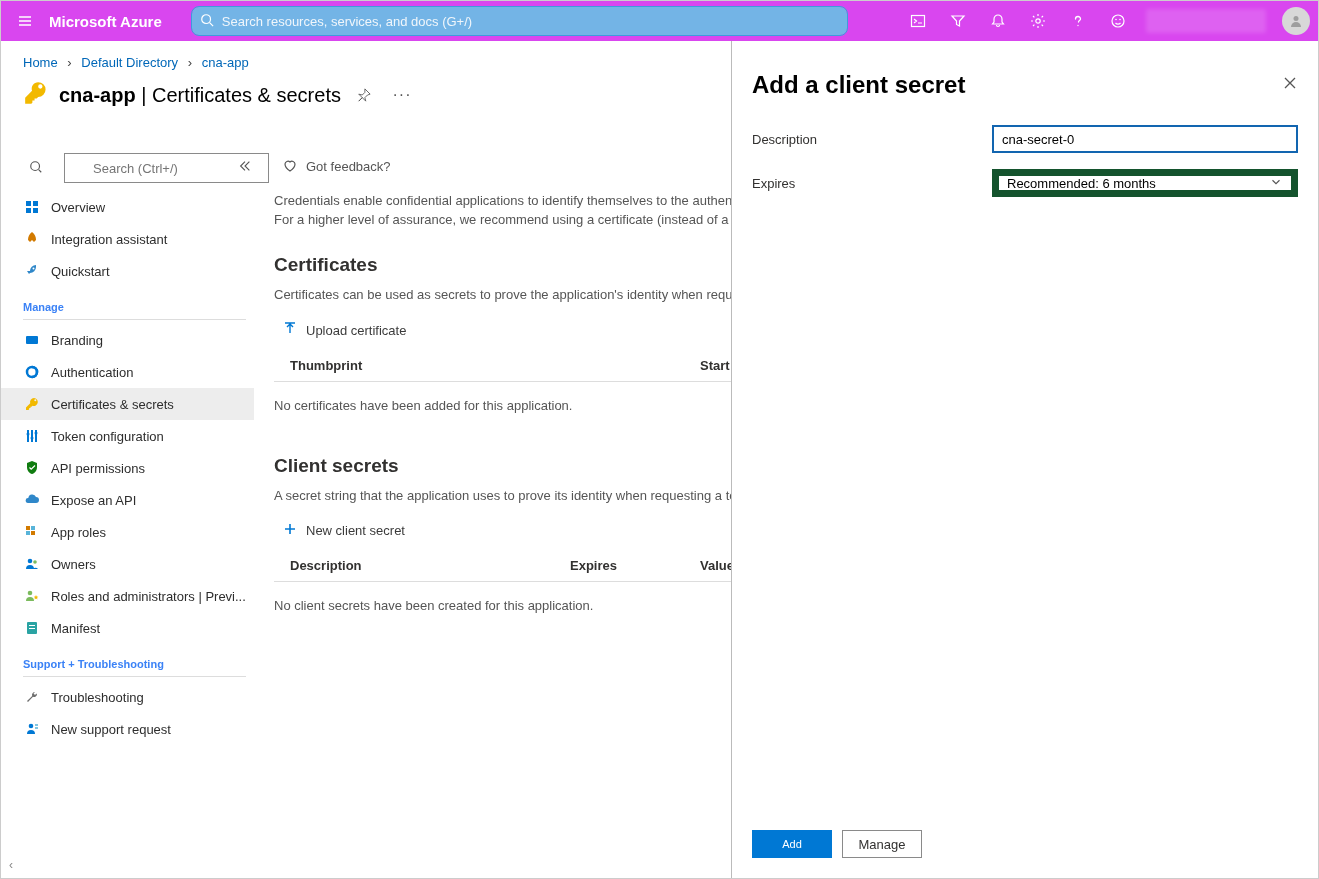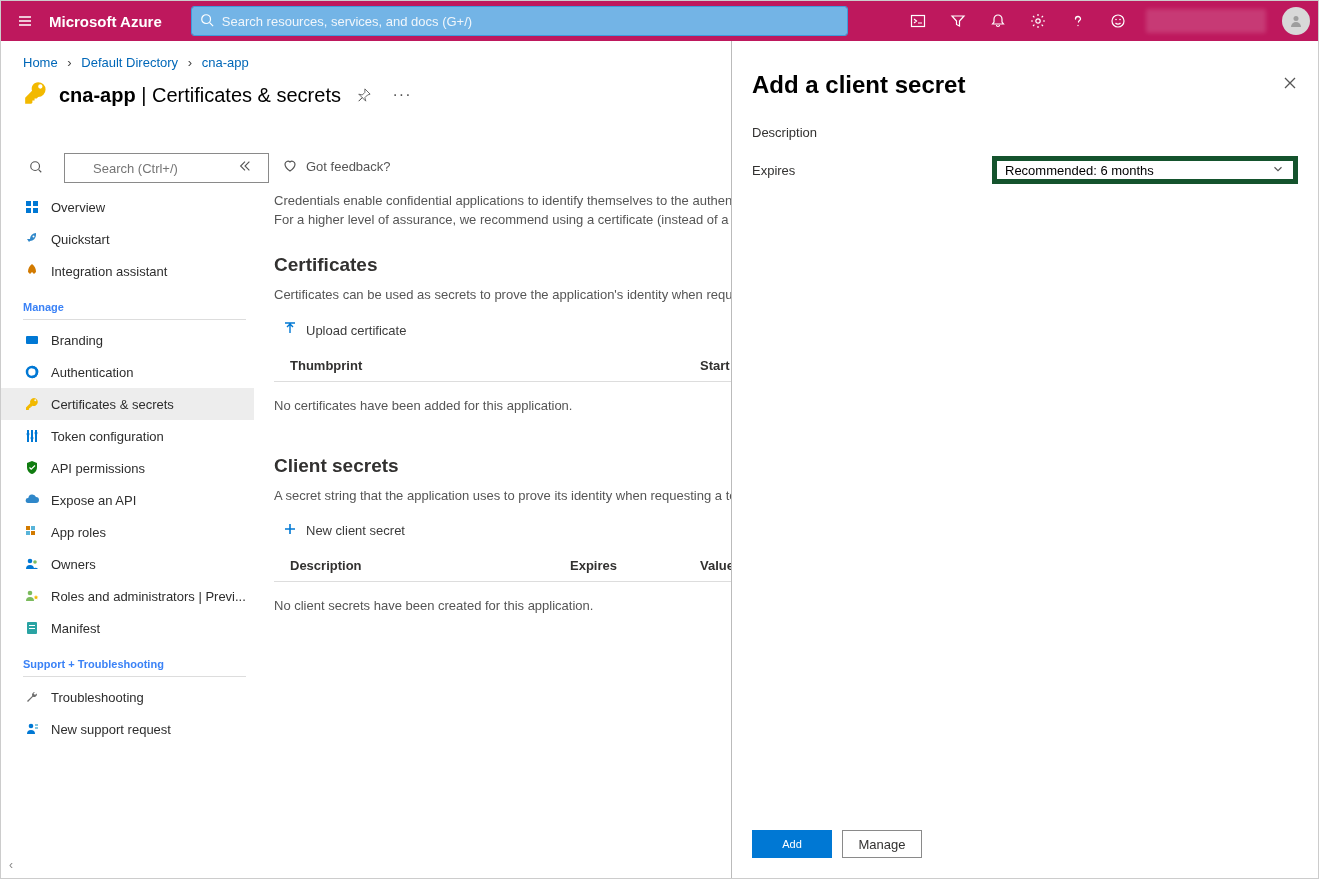--- a/index.html
+++ b/index.html
@@ -1,22 +1,22 @@
 <!DOCTYPE html>
 <html><head>
 <meta charset="utf-8">
 <style>
   * { box-sizing: border-box; margin: 0; padding: 0; font-family: "Segoe UI", Arial, sans-serif; }
   body { width: 1319px; height: 879px; overflow: hidden; background: #fff; position: relative; border:1px solid #ccc;}
   
-  .topbar { height: 40px; background: #be185d; display: flex; align-items: center; color: #fff; }
+  .topbar { height: 40px; background: #d946ef; display: flex; align-items: center; color: #fff; }
   .topbar .hamburger { width: 48px; display:flex; align-items:center; justify-content:center; }
   .topbar .brand { font-size: 15px; font-weight:600; padding-right: 30px; white-space:nowrap; }
   .topbar .searchwrap { flex: 0 0 655px; }
-  .topbar .search { width: 100%; height: 28px; border: none; border-radius: 2px; background: #73b4e6; color:#fff; padding: 0 10px 0 30px; font-size:13px; outline:1px solid #3f9bdc; }
+  .topbar .search { width: 100%; height: 28px; border: none; border-radius: 7px; background: #73b4e6; color:#fff; padding: 0 10px 0 30px; font-size:13px; outline:1px solid #3f9bdc; }
   .topbar .search::placeholder { color: #f0f6fb; }
   .topbar .searchwrap { position: relative; }
   .topbar .searchicon { position:absolute; left:8px; top:6px; color:#fff; }
   .topbar .spacer { flex:1; }
   .topbar .tool { width:40px; height:40px; display:flex; align-items:center; justify-content:center; }
   .topbar .masked { width:120px; height:24px; margin:0 8px; background: rgba(255,255,255,.15); filter: blur(2px); border-radius:2px;}
   .topbar .avatar { width:28px; height:28px; border-radius:50%; background:#d8d8d8; margin:0 8px; display:flex; align-items:center; justify-content:center; color:#777;}
   .svg16 { width:16px; height:16px; }
   .svg14 { width:14px; height:14px; }
 
@@ -60,21 +60,21 @@
   .hscroll-hint{ position:absolute; left:8px; bottom:6px; color:#888; font-size:12px;}
 
   
   .panel { position:absolute; top:40px; right:0; bottom:0; width:587px; background:#fff; border-left:1px solid #bbb;}
   .panel-head { display:flex; align-items:flex-start; justify-content:space-between; padding:16px 20px 18px 20px;margin-top:14px;}
   .panel-head h2{ font-size:24px; font-weight:600;}
   .panel-head .close{ color:#555; cursor:pointer; padding-top:4px;}
   .form-row { display:flex; align-items:center; padding:8px 20px; font-size:13px;}
   .form-row .lab{ width:240px; color:#323130;}
   .form-row input[type=text]{ flex:1; height:28px; border:2px solid #1265b0; padding:0 8px; font-size:13px; outline:none;}
-  .form-row .select{ flex:1; height:28px; border:5px solid #14532d; background:#fff; display:flex; align-items:center; justify-content:space-between; padding:0 8px; font-size:13px;}
+  .form-row .select{ flex:1; height:28px; border:7px solid #14532d; background:#fff; display:flex; align-items:center; justify-content:space-between; padding:0 8px; font-size:13px;}
   .panel-foot{ position:absolute; left:0; right:0; bottom:0; padding:14px 20px 20px 20px; border-top:0; display:flex; gap:10px;}
   .btn-primary{ background:#0078d4; color:#fff; border:1px solid #0078d4; height:28px; width:80px; font-size:11px; cursor:pointer;}
   .btn-secondary{ background:#fff; color:#323130; border:1px solid #8a8a8a; height:28px; width:80px; font-size:13px; cursor:pointer;}
 </style>
 </head>
 <body>
 
 <div class="topbar">
   <div class="hamburger">
     <svg class="svg16" viewBox="0 0 16 16">
@@ -188,35 +188,35 @@
             <svg class="svg16" viewBox="0 0 16 16">
               <rect x="2" y="2" width="5" height="5" fill="currentColor"></rect>
               <rect x="9" y="2" width="5" height="5" fill="currentColor"></rect>
               <rect x="2" y="9" width="5" height="5" fill="currentColor"></rect>
               <rect x="9" y="9" width="5" height="5" fill="currentColor"></rect>
             </svg>
           </span>
           <span>Overview</span>
         </div>
       <div class="nav-item">
+          <span class="ni-ico ic-orange">
+            <svg class="svg16" viewBox="0 0 16 16">
+              <path fill="currentColor" d="M8 1c3 2 4 5 4 8l-2 2-2-2-2 2-2-2c0-3 1-6 4-8z"></path>
+            </svg>
+          </span>
+          <span>Integration assistant</span>
+        </div>
+      <div class="nav-item">
           <span class="ni-ico ic-cloud">
             <svg class="svg16" viewBox="0 0 16 16">
               <path fill="currentColor" d="M12 2a6 6 0 00-6 6H3l2 3 1-1a6 6 0 006-6V2z"></path>
               <circle cx="9.5" cy="5.5" r="1" fill="#fff"></circle>
             </svg>
           </span>
           <span>Quickstart</span>
-        </div>
-      <div class="nav-item">
-          <span class="ni-ico ic-orange">
-            <svg class="svg16" viewBox="0 0 16 16">
-              <path fill="currentColor" d="M8 1c3 2 4 5 4 8l-2 2-2-2-2 2-2-2c0-3 1-6 4-8z"></path>
-            </svg>
-          </span>
-          <span>Integration assistant</span>
         </div>
 
       <div class="nav-group bordered">Manage</div>
       <div class="nav-item">
           <span class="ni-ico ic-blue">
             <svg class="svg16" viewBox="0 0 16 16">
               <rect x="2" y="4" width="12" height="8" rx="1" fill="currentColor"></rect>
             </svg>
           </span>
           <span>Branding</span>
@@ -376,20 +376,21 @@
   <div class="panel-head">
     <h2>Add a client secret</h2>
     <span class="close">
       <svg class="svg16" viewBox="0 0 16 16">
           <path d="M3 3l10 10M13 3L3 13" stroke="#555" stroke-width="1.3"></path>
         </svg>
     </span>
   </div>
   <div class="form-row">
     <div class="lab">Description</div>
+    <input type="text" value="cna-secret-0" style="">
   </div>
   <div class="form-row">
     <div class="lab">Expires</div>
     <div class="select">
       <span>Recommended: 6 months</span>
       <span><svg class="svg14" viewBox="0 0 16 16">
             <path d="M4 6l4 4 4-4" fill="none" stroke="#555" stroke-width="1.3"></path>
           </svg></span>
     </div>
   </div>

